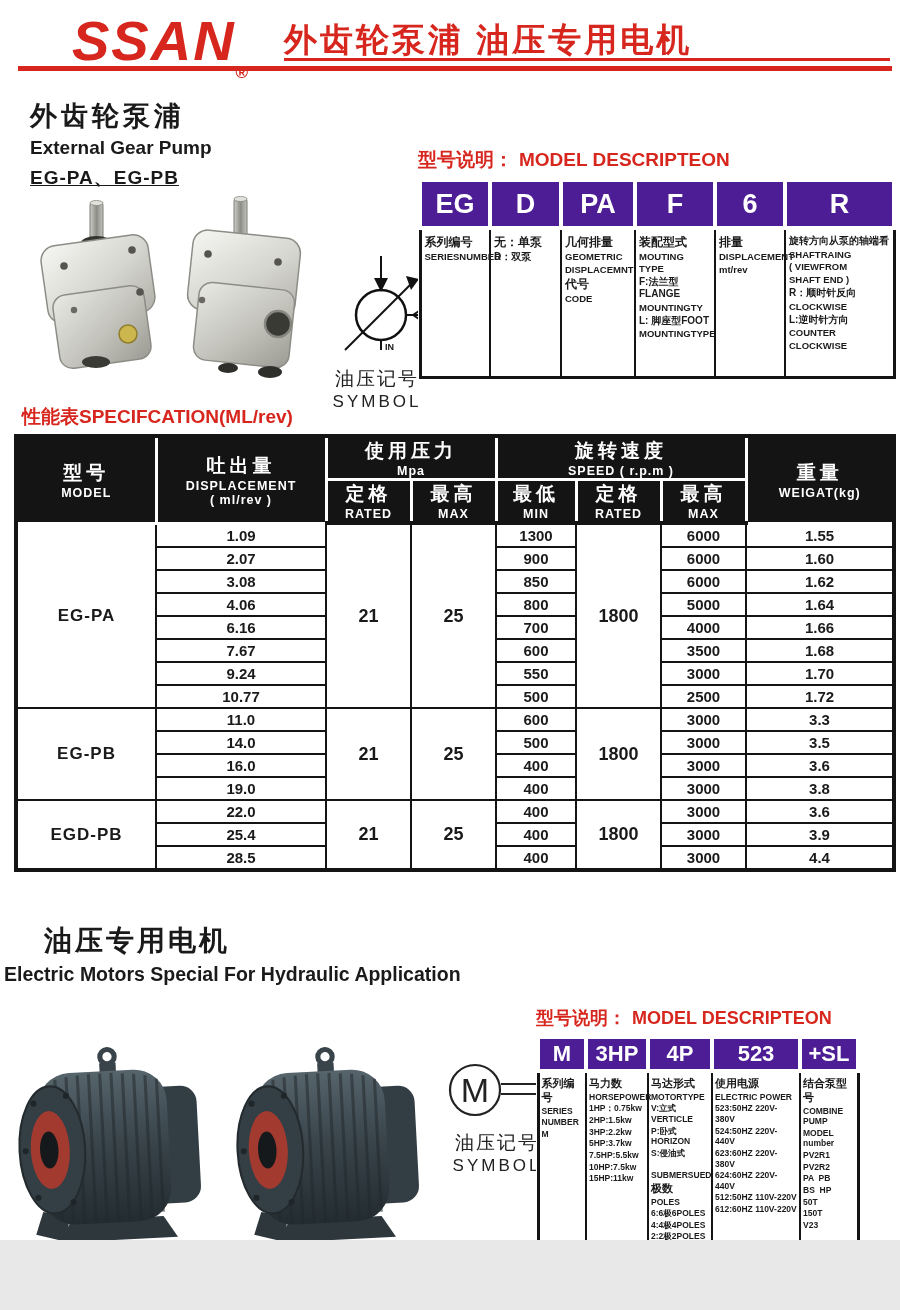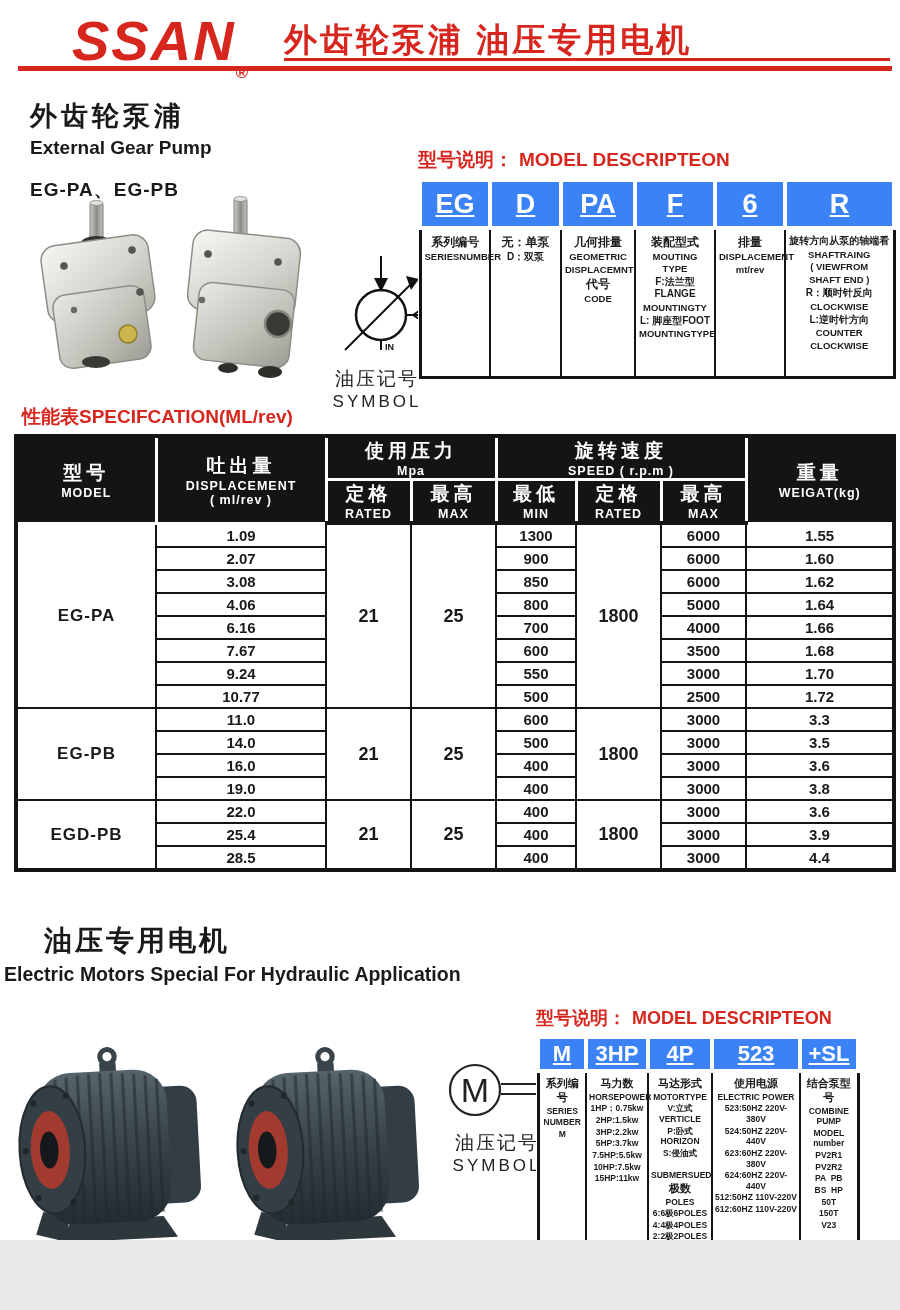--- a/index.html
+++ b/index.html
@@ -12,41 +12,41 @@
   .logo-reg{font-size:17px;font-weight:bold;vertical-align:-18px;}
   .header-title{position:absolute;left:284px;top:18px;font-size:33px;font-weight:bold;
                 color:#d7261d;letter-spacing:3px;white-space:nowrap;text-align:center;}
   .header-underline{position:absolute;left:284px;top:58px;width:606px;height:3px;background:#d7261d;}
   .header-rule{position:absolute;left:18px;top:66px;width:874px;height:5px;background:#d7261d;}
 
   
   .pump-intro{position:absolute;left:30px;top:98px;}
   .sec-cn{font-size:27px;font-weight:bold;letter-spacing:4px;}
   .sec-en{font-size:19px;font-weight:bold;margin-top:3px;}
-  .sec-models{font-size:19px;font-weight:bold;margin-top:18px;letter-spacing:1px;}
+  .sec-models{font-size:19px;font-weight:bold;margin-top:6px;letter-spacing:1px;text-decoration:underline;}
 
   .pump-photos{position:absolute;left:12px;top:192px;width:305px;height:195px;}
   .pump-symbol{position:absolute;left:318px;top:252px;width:118px;text-align:center;}
   .sym-cn{font-size:19px;letter-spacing:2px;margin-top:2px;color:#222;}
   .sym-en{font-size:17px;letter-spacing:3px;color:#222;}
 
   
   .model-block{position:absolute;}
   .pump-model{left:418px;top:147px;width:474px;}
   .motor-model{left:536px;top:1006px;width:326px;}
   .mdl-title{font-size:19px;font-weight:bold;color:#d7261d;white-space:nowrap;}
   .motor-model .mdl-title{font-size:18px;}
   .mdl-title span{margin-right:6px;}
   .mdl-table{border-collapse:collapse;border:3px solid #141414;margin-top:5px;table-layout:fixed;
              width:474px;background:#fff;}
   .motor-model .mdl-table{width:320px;}
-  .code-cell{background:#3b82f6;color:#fff;border:4px solid #fff;text-align:center;
-             font-weight:bold;font-size:27px;height:44px;padding:0;text-decoration:underline;}
+  .code-cell{background:#4c1d95;color:#fff;border:4px solid #fff;text-align:center;
+             font-weight:bold;font-size:27px;height:44px;padding:0;}
   .motor-model .code-cell{font-size:22px;height:30px;}
-  .desc-cell{border:2px solid #141414;vertical-align:top;text-align:center;padding:4px 3px;height:138px;}
+  .desc-cell{border:2px solid #141414;vertical-align:top;text-align:left;padding:4px 3px;height:138px;}
   .desc-cell div{white-space:pre-wrap;margin:1px 0;line-height:1.25;}
   .desc-cell .dl-cn{font-size:12px;font-weight:bold;}
   .desc-cell .dl-mixed{font-size:10px;font-weight:bold;}
   .desc-cell .dl-en{font-size:9.5px;font-weight:bold;}
   .pump-model td:last-child .dl-cn{font-size:10px;}
   .motor-model .desc-cell{height:136px;padding:3px 2px;}
   .motor-model .desc-cell .dl-cn{font-size:11px;}
   .motor-model .desc-cell .dl-mixed{font-size:8.5px;}
   .motor-model .desc-cell .dl-en{font-size:8.5px;}
 

